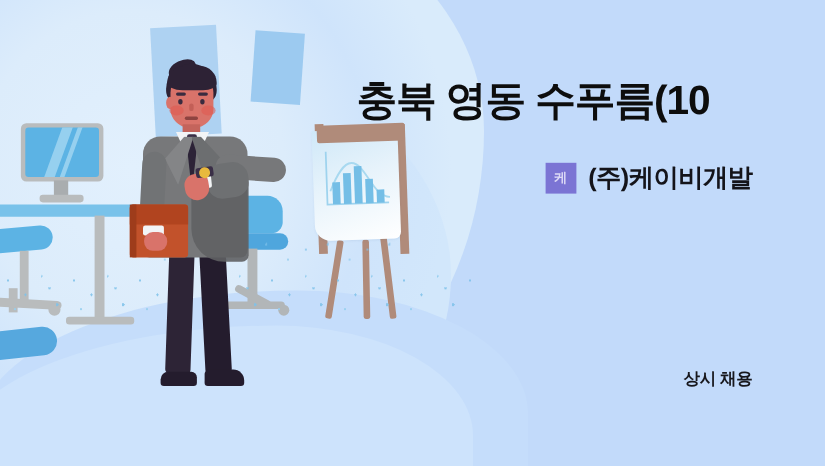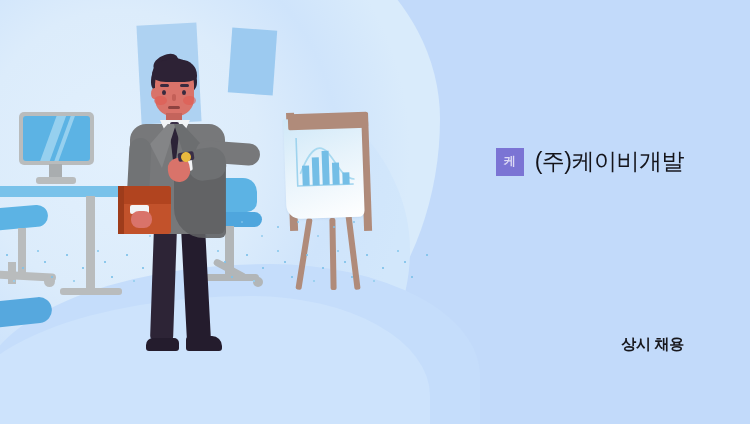--- a/index.html
+++ b/index.html
@@ -654,21 +654,21 @@
     color: #dcd9f5;
     font-size: 12px;
     font-weight: bold;
     display: flex;
     align-items: center;
     justify-content: center;
     flex: 0 0 auto;
   }
   .company-name {
     font-size: 23px;
-    font-weight: normal;
+    font-weight: bold;
     color: #14141a;
     letter-spacing: -.5px;
     white-space: nowrap;
   }
   .status {
     position: absolute;
     right: 66px;
     top: 335px;
     font-size: 15px;
     font-weight: bold;
@@ -773,20 +773,21 @@
   <div class="cuff-l"></div>
   <div class="hand-l"></div>
 
   <div class="arm-right"></div>
   <div class="arm-fold"></div>
   <div class="cuff"></div>
   <div class="hand-r"></div>
   <div class="watch-band"></div>
   <div class="watch-face"></div>
 
+  <div class="title">충북 영동 수푸름(10</div>
 
   <div class="company-row">
     <div class="company-badge">케</div>
     <div class="company-name">(주)케이비개발</div>
   </div>
 
   <div class="status">상시 채용</div>
 
 </div>
 

